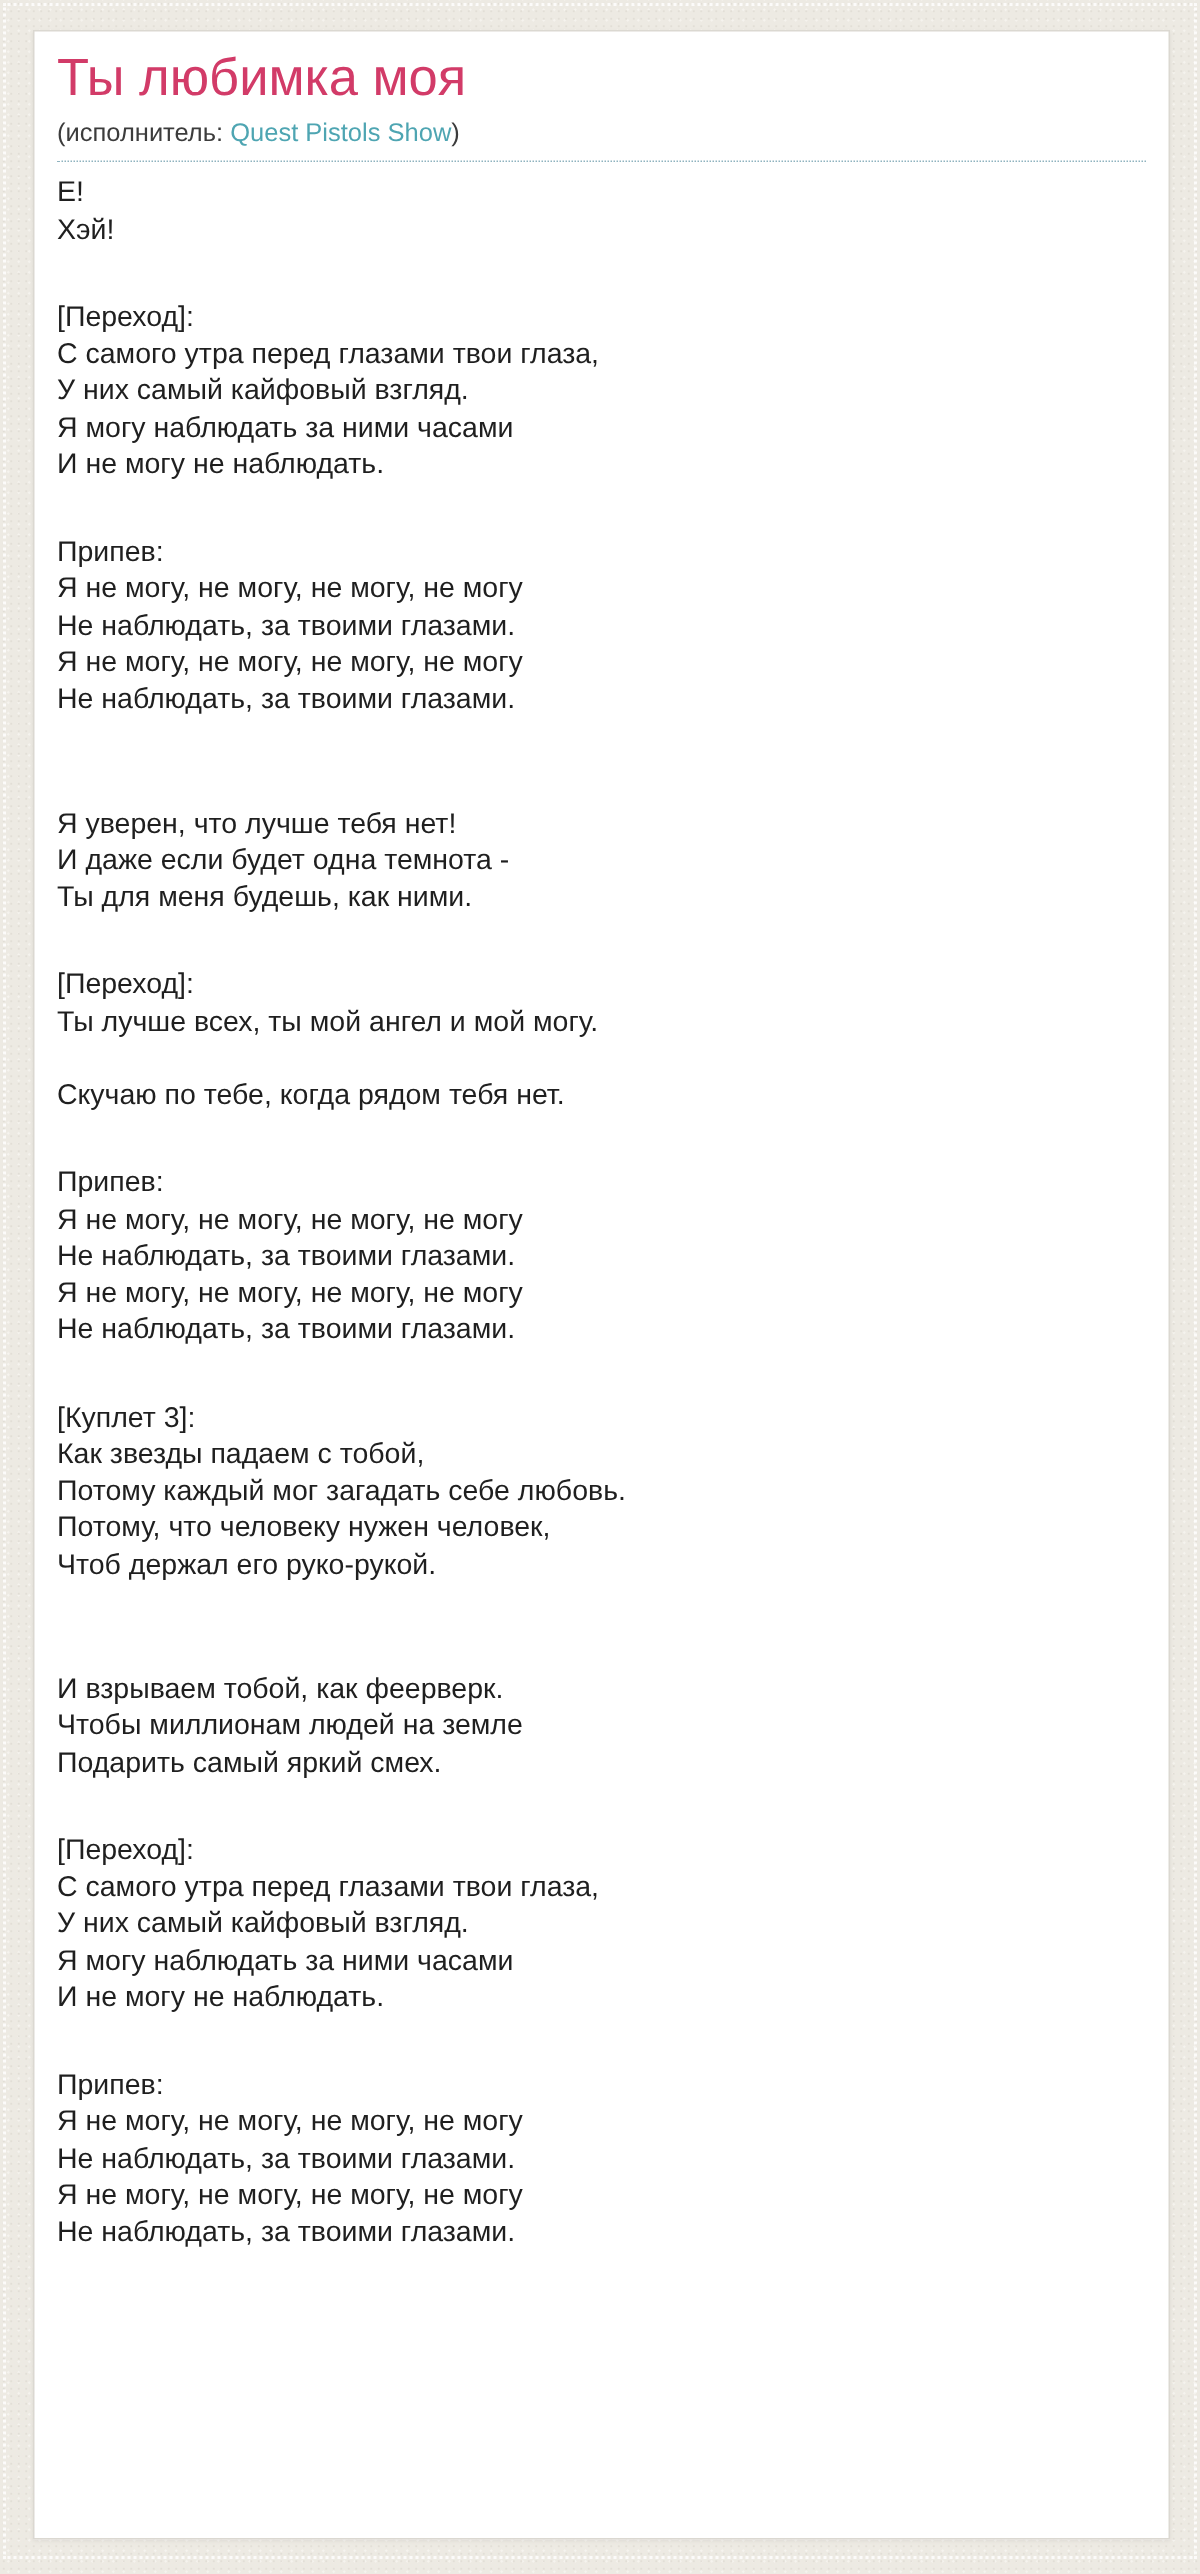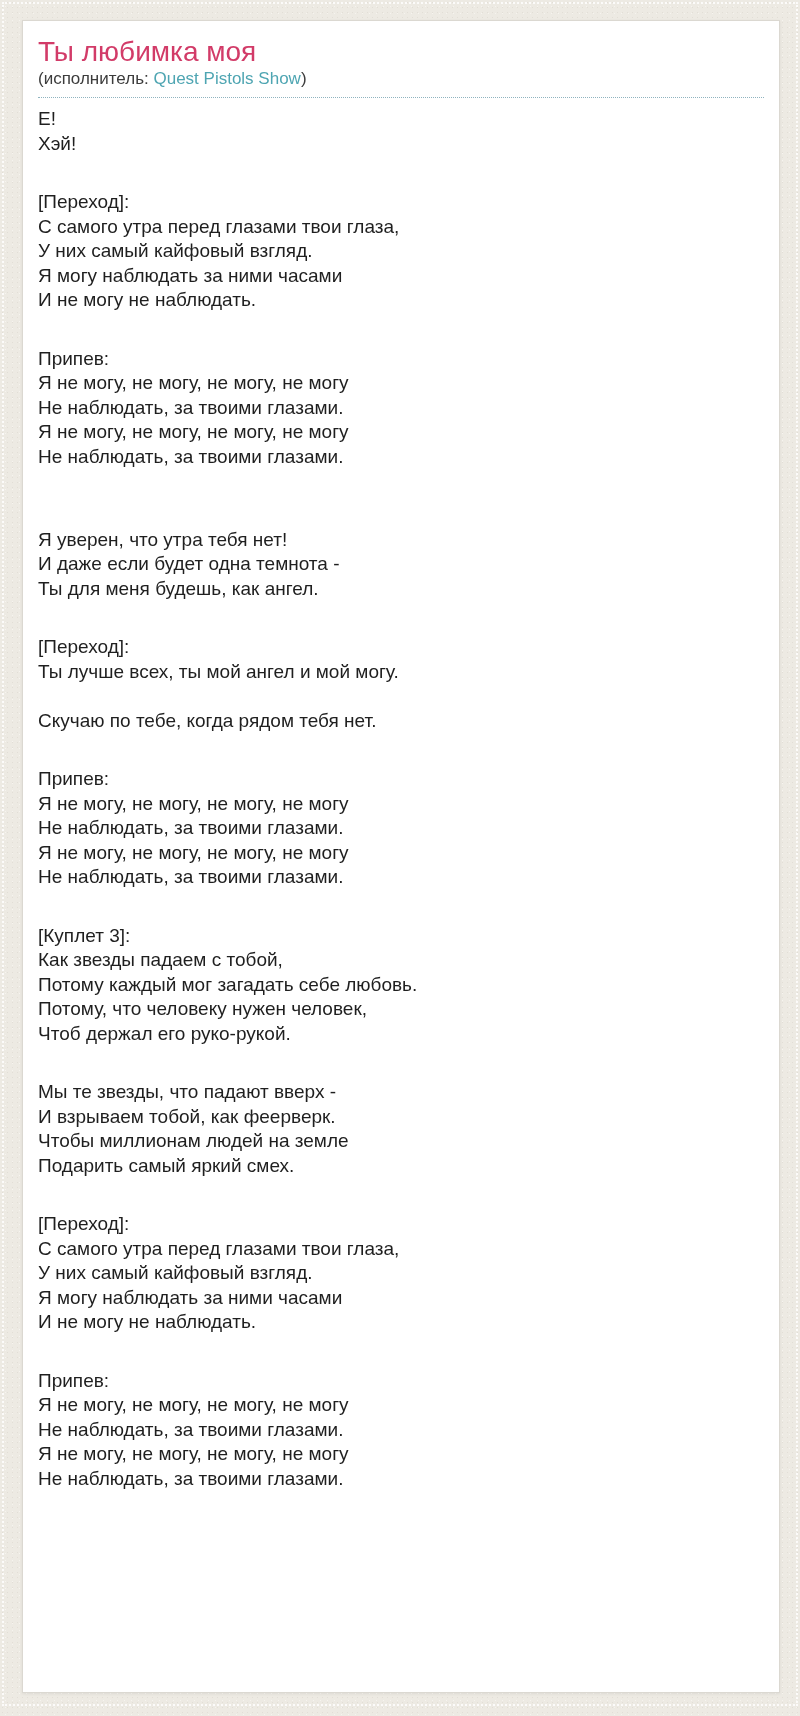--- a/index.html
+++ b/index.html
@@ -38,28 +38,28 @@
     border: 1px solid #dbd8d1;
     box-shadow: 0 1px 3px rgba(0,0,0,0.07);
     padding: 16px 15px 0 15px;
   }
   .song-header {
     border-bottom: 1px dotted #8fb3bf;
     padding-bottom: 9px;
   }
   .song-title {
     margin: 0;
-    font-size: 28px;
+    font-size: 35px;
     line-height: 30px;
     font-weight: 400;
     color: #d23b68;
     letter-spacing: 0;
   }
   .song-artist-line {
-    margin-top: 2px;
+    margin-top: 12px;
     font-size: 17px;
     line-height: 19px;
     color: #3c3c3c;
   }
   .artist-link {
     color: #4ea5b2;
     text-decoration: none;
     cursor: pointer;
   }
   .lyrics {
@@ -82,21 +82,21 @@
     <h1 class="song-title" style="color: rgb(210, 59, 104);">Ты любимка моя</h1>
     <div class="song-artist-line">
       <span>(исполнитель: </span><a class="artist-link" href="#" style="color: rgb(78, 165, 178);">Quest Pistols Show</a><span>)</span>
     </div>
   </div>
 
   <div class="lyrics">
       <p class="stanza"><span>Е!</span><br><span>Хэй!</span></p>
       <p class="stanza"><span>[Переход]:</span><br><span>С самого утра перед глазами твои глаза,</span><br><span>У них самый кайфовый взгляд.</span><br><span>Я могу наблюдать за ними часами</span><br><span>И не могу не наблюдать.</span></p>
       <p class="stanza"><span>Припев:</span><br><span>Я не могу, не могу, не могу, не могу</span><br><span>Не наблюдать, за твоими глазами.</span><br><span>Я не могу, не могу, не могу, не могу</span><br><span>Не наблюдать, за твоими глазами.</span></p>
-      <p class="stanza"><br><span>Я уверен, что утра тебя нет!</span><br><span>И даже если будет одна темнота -</span><br><span>Ты для меня будешь, как ангел.</span></p>
+      <p class="stanza"><br><span>Я уверен, что лучше тебя нет!</span><br><span>И даже если будет одна темнота -</span><br><span>Ты для меня будешь, как ними.</span></p>
       <p class="stanza"><span>[Переход]:</span><br><span>Ты лучше всех, ты мой ангел и мой могу.</span><br><br><span>Скучаю по тебе, когда рядом тебя нет.</span><br></p>
       <p class="stanza"><span>Припев:</span><br><span>Я не могу, не могу, не могу, не могу</span><br><span>Не наблюдать, за твоими глазами.</span><br><span>Я не могу, не могу, не могу, не могу</span><br><span>Не наблюдать, за твоими глазами.</span></p>
       <p class="stanza"><span>[Куплет 3]:</span><br><span>Как звезды падаем с тобой,</span><br><span>Потому каждый мог загадать себе любовь.</span><br><span>Потому, что человеку нужен человек,</span><br><span>Чтоб держал его руко-рукой.</span></p>
-      <p class="stanza"><span>Мы те звезды, что падают вверх -</span><br><span>И взрываем тобой, как феерверк.</span><br><span>Чтобы миллионам людей на земле</span><br><span>Подарить самый яркий смех.</span></p>
+      <p class="stanza"><br><span>И взрываем тобой, как феерверк.</span><br><span>Чтобы миллионам людей на земле</span><br><span>Подарить самый яркий смех.</span></p>
       <p class="stanza"><span>[Переход]:</span><br><span>С самого утра перед глазами твои глаза,</span><br><span>У них самый кайфовый взгляд.</span><br><span>Я могу наблюдать за ними часами</span><br><span>И не могу не наблюдать.</span></p>
       <p class="stanza"><span>Припев:</span><br><span>Я не могу, не могу, не могу, не могу</span><br><span>Не наблюдать, за твоими глазами.</span><br><span>Я не могу, не могу, не могу, не могу</span><br><span>Не наблюдать, за твоими глазами.</span></p>
     </div>
 </div>
 
 </body></html>

